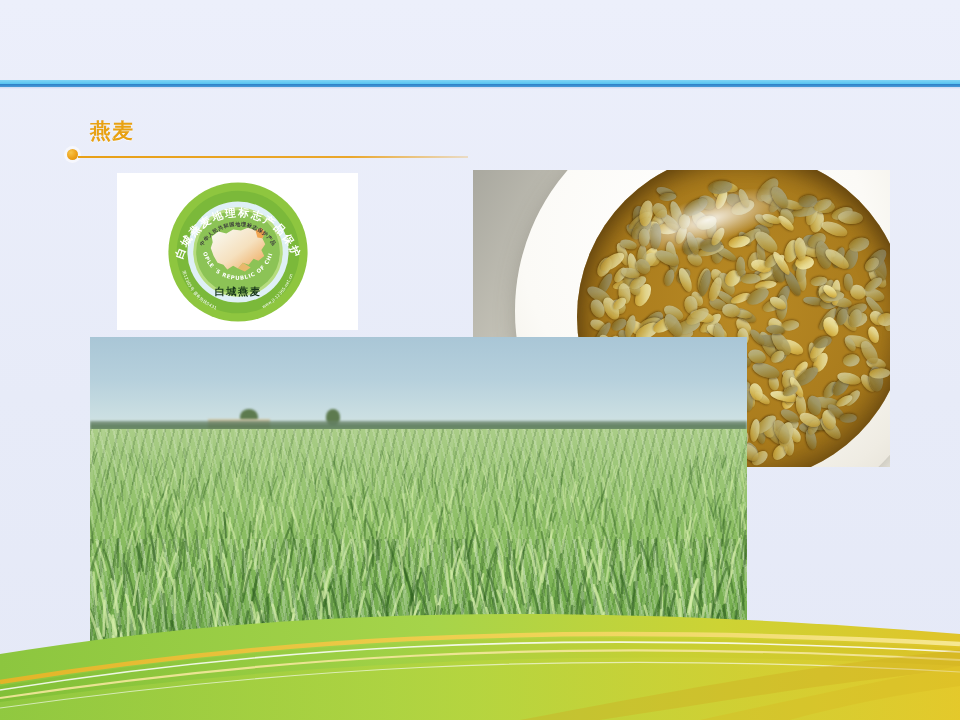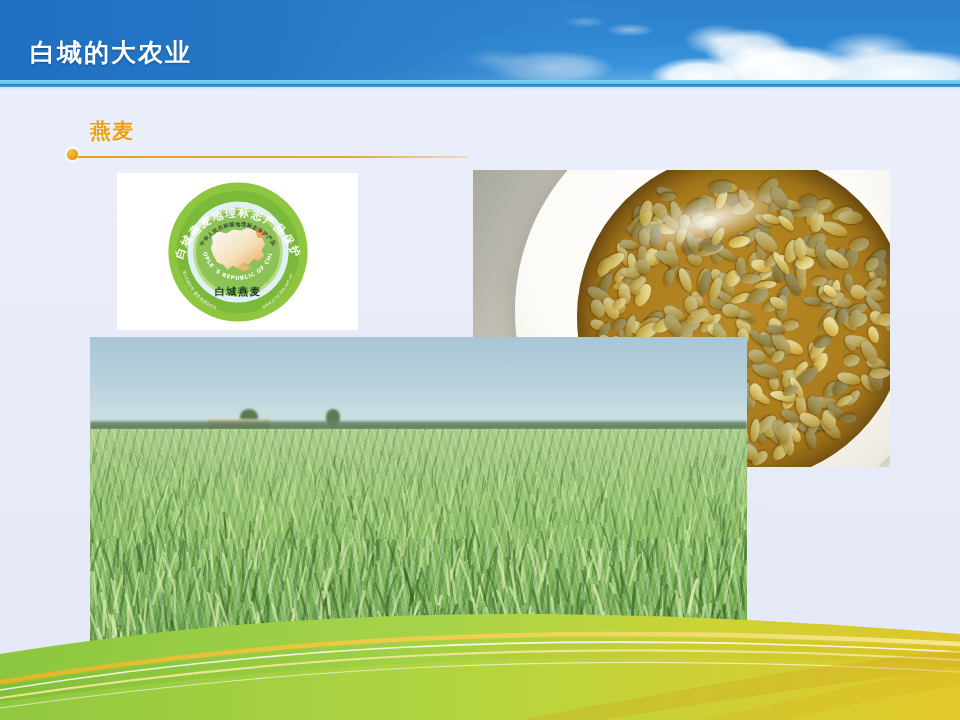--- a/index.html
+++ b/index.html
@@ -208,26 +208,20 @@
   .bottom-wave {
     position:absolute; left:0; bottom:0; width:960px; height:130px;
     pointer-events:none;
   }
 </style>
 </head>
 <body>
 
 <div id="slide">
 
-  <div class="header">
-    <div class="header-sky"></div>
-    <div class="header-clouds"></div>
-    <div class="header-wash"></div>
-    <div class="header-title">白城的大农业</div>
-  </div>
   <div class="header-rule-a"></div>
   <div class="header-rule-b"></div>
   <div class="header-rule-c"></div>
 
   <div class="subtitle">燕麦</div>
   <div class="subtitle-dot"></div>
   <div class="subtitle-rule"></div>
 
   <div class="seal-card">
     <svg class="seal" viewBox="0 0 300 300">

